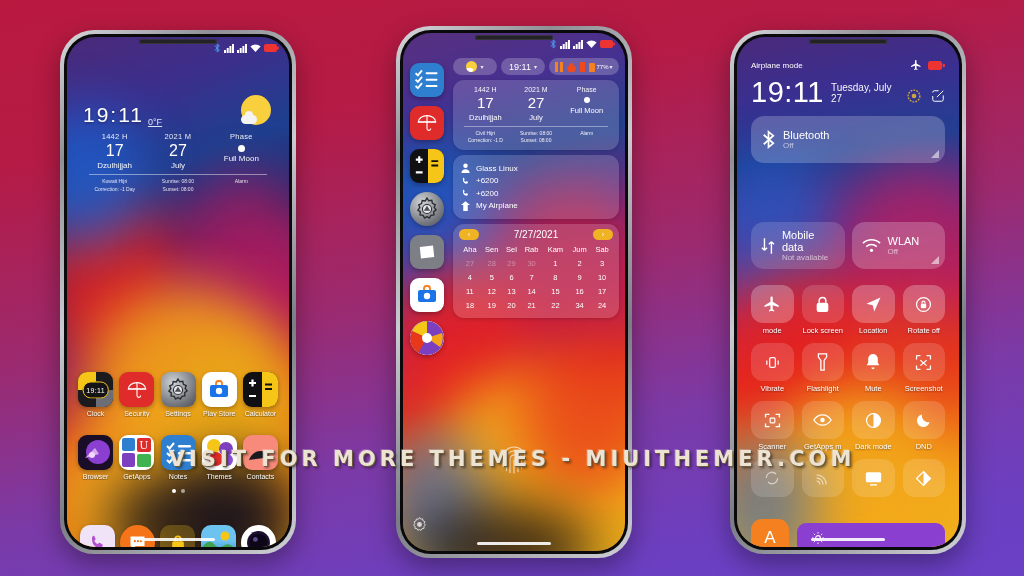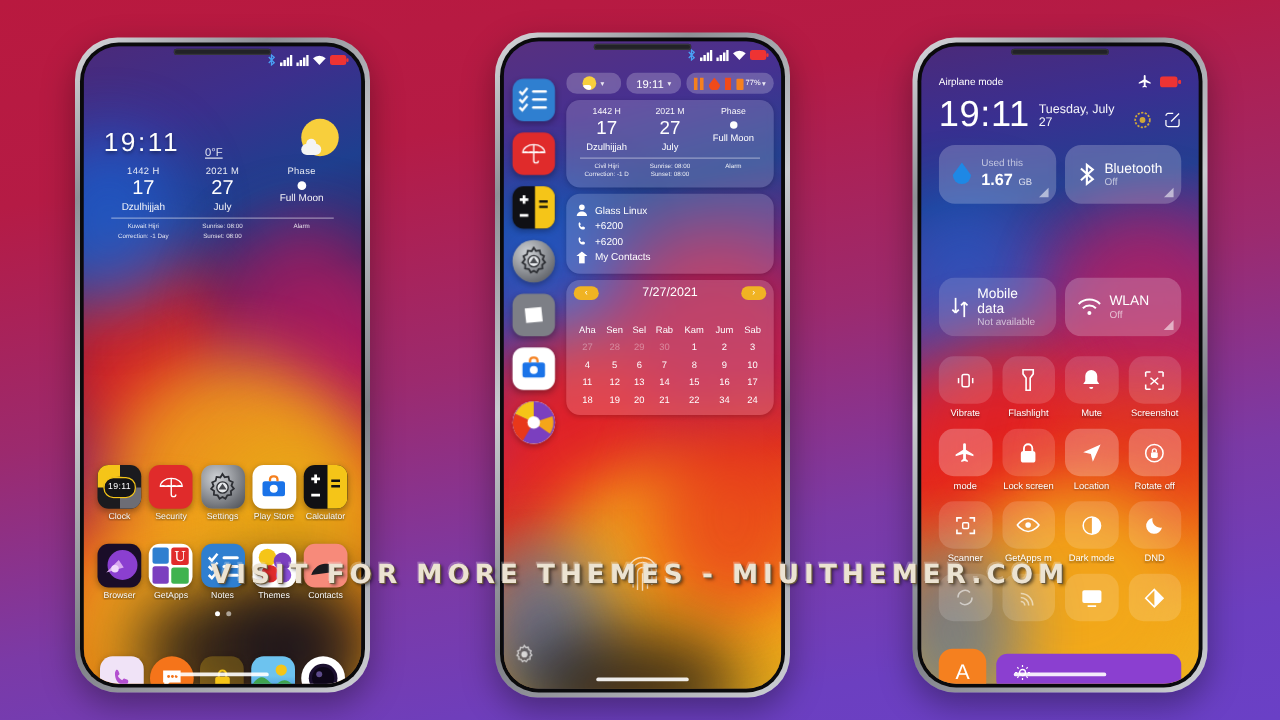--- a/index.html
+++ b/index.html
@@ -61,21 +61,21 @@
   .statusbar svg { display: block; }
 
   
   .p1-clockwrap {
     position: absolute; left: 0; right: 0; top: 56px;
     padding: 0 16px;
     z-index: 20; color: #fff;
   }
   .p1-time-row { display: flex; align-items: flex-end; justify-content: space-between; }
   .p1-time { font-size: 21px; letter-spacing: 2px; font-weight: 300; text-shadow: 0 1px 3px rgba(0,0,0,.4); }
-  .p1-temp { font-size: 9px; opacity: .85; margin-left: 20px; text-decoration: underline; }
+  .p1-temp { font-size: 9px; opacity: .85; margin-left: 4px; text-decoration: underline; }
   .sun-icon { width: 34px; height: 34px; position: relative; }
   .sun-icon .disc { position: absolute; inset: 2px; border-radius: 50%; background: #f8cf3c; }
   .sun-icon .cloud {
     position: absolute; left: 2px; bottom: 3px; width: 16px; height: 9px;
     background: #f4f4f4; border-radius: 9px;
   }
   .sun-icon .cloud:after {
     content:''; position: absolute; left: 4px; top: -4px;
     width: 8px; height: 8px; border-radius: 50%; background: #f4f4f4;
   }
@@ -193,21 +193,21 @@
   .p2-power .ps { font-size:6.5px; opacity:.8; }
   .p2-power .nc { font-size:10px; margin-top:2px; }
   .p2-contact { flex:1; padding:6px 8px; }
   .p2-contact .ln { display:flex; align-items:center; gap:6px; font-size:8px; margin:2.5px 0; }
 
   .p2-cal { margin-top:5px; padding:5px 6px 6px; }
   .p2-cal .hdr { display:flex; align-items:center; justify-content:space-between; }
   .p2-cal .nav { width:20px;height:11px;border-radius:6px;background:#f0b323;color:#fff;
                  font-size:7px; display:flex;align-items:center;justify-content:center; }
   .p2-cal .ttl { font-size:10px; }
-  .p2-cal table { width:100%; border-collapse:collapse; margin-top:17px; }
+  .p2-cal table { width:100%; border-collapse:collapse; margin-top:3px; }
   .p2-cal th { font-size:7.5px; font-weight:normal; padding:2px 0; }
   .p2-cal td { font-size:7.5px; text-align:center; padding:2.5px 0; }
   .p2-cal td.dim { opacity:.35; }
   .p2-cal td.sel span { display:inline-block; width:13px;height:13px;line-height:13px;
                         border-radius:50%; background:#7b3fbf; }
 
   .fp { position:absolute; left:50%; transform:translateX(-50%); bottom:68px; z-index:22; opacity:.8; }
   .p2-gear { position:absolute; left:8px; bottom:14px; z-index:22; opacity:.75; }
 
   
@@ -692,21 +692,21 @@
             <div class="ln">
               <svg width="9" height="10" viewBox="0 0 24 24">
                   <path d="M6.5 3.5c1 0 1.6.4 2 1.4l.9 2.2c.3.8.1 1.3-.5 1.8l-1 .8c.9 2 2.4 3.5 4.4 4.4l.8-1c.5-.6 1-.8 1.8-.5l2.2.9c1 .4 1.4 1 1.4 2 0 2-1.6 3.5-3.6 3.5C9.2 19 5 14.8 5 7.1 5 5.1 6.5 3.5 6.5 3.5z" fill="#fff"></path>
                 </svg>
               <span>+6200</span>
             </div>
             <div class="ln">
               <svg width="9" height="10" viewBox="0 0 12 13">
                   <path d="M6 0 12 5H9v8H3V5H0z" fill="#fff"></path>
                 </svg>
-              <span>My Contacts</span>
+              <span>My Airplane</span>
             </div>
           </div>
         </div>
 
         <div class="card p2-cal">
           <div class="hdr">
             <div class="nav">‹</div>
             <div class="ttl">7/27/2021</div>
             <div class="nav">›</div>
           </div>
@@ -826,33 +826,20 @@
             <svg width="14" height="14" viewBox="0 0 24 24">
                 <path d="M3 6a3 3 0 0 1 3-3h7" fill="none" stroke="#fff" stroke-width="1.7"></path>
                 <path d="M21 11v7a3 3 0 0 1-3 3H6a3 3 0 0 1-3-3v-6" fill="none" stroke="#fff" stroke-width="1.7"></path>
                 <path d="M10 14 21 3" stroke="#fff" stroke-width="1.7" fill="none"></path>
               </svg>
           </span>
         </div>
 
         <div class="p3-big">
           <div class="bigtile">
-            <svg width="17" height="20" viewBox="0 0 18 22">
-                <path d="M9 0 17 11a8 8 0 0 1-16 0z" fill="#1e88e5"></path>
-              </svg>
-            <div>
-              <div class="ts">Used this</div>
-              <div><span class="val">1.67</span>
-                   <span class="unit">GB</span></div>
-            </div>
-            <svg class="corner" width="8" height="8" viewBox="0 0 8 8">
-                <path d="M8 0v8H0z" fill="#fff"></path>
-              </svg>
-          </div>
-          <div class="bigtile">
             <svg width="15" height="19" viewBox="0 0 14 20">
                 <path d="M2 5 12 14 7 18V2l5 4L2 15" fill="none" stroke="#fff" stroke-width="1.8"></path>
               </svg>
             <div>
               <div class="tt">Bluetooth</div>
               <div class="ts">Off</div>
             </div>
             <svg class="corner" width="8" height="8" viewBox="0 0 8 8">
                 <path d="M8 0v8H0z" fill="#fff"></path>
               </svg>
@@ -885,58 +872,20 @@
             <svg class="corner" width="8" height="8" viewBox="0 0 8 8">
                 <path d="M8 0v8H0z" fill="#fff"></path>
               </svg>
           </div>
         </div>
       </div>
 
       <div class="p3-grid" style="top:248px;">
 
         <div class="qrow">
-          <div class="q off">
-            <div class="box">
-                <svg width="17" height="17" viewBox="0 0 24 24">
-                  <rect x="8" y="5" width="8" height="14" rx="2" fill="none" stroke="#fff" stroke-width="1.7"></rect>
-                  <path d="M4 9v6M20 9v6" stroke="#fff" stroke-width="1.7"></path>
-                </svg>
-              </div>
-            <div class="lb">Vibrate</div>
-          </div>
-          <div class="q off">
-            <div class="box">
-                <svg width="15" height="18" viewBox="0 0 16 22">
-                  <path d="M3 1h10v4l-3 4v12H6V9L3 5z" fill="none" stroke="#fff" stroke-width="1.6"></path>
-                </svg>
-              </div>
-            <div class="lb">Flashlight</div>
-          </div>
-          <div class="q off">
-            <div class="box">
-                <svg width="16" height="18" viewBox="0 0 20 22">
-                  <path d="M10 1a6 6 0 0 0-6 6v5l-2 3h16l-2-3V7a6 6 0 0 0-6-6z" fill="#fff"></path>
-                  <path d="M8 18a2 2 0 0 0 4 0" fill="#fff"></path>
-                </svg>
-              </div>
-            <div class="lb">Mute</div>
-          </div>
-          <div class="q off">
-            <div class="box">
-                <svg width="17" height="17" viewBox="0 0 22 22">
-                  <path d="M2 2v5M2 2h5M20 2v5M20 2h-5M2 20v-5M2 20h5M20 20v-5M20 20h-5" stroke="#fff" stroke-width="1.6" fill="none"></path>
-                  <path d="M7 8l8 7M15 8l-8 7" stroke="#fff" stroke-width="1.6" fill="none"></path>
-                </svg>
-              </div>
-            <div class="lb">Screenshot</div>
-          </div>
-        </div>
-
-        <div class="qrow">
           <div class="q on">
             <div class="box">
                 <svg width="18" height="18" viewBox="0 0 24 24">
                   <path d="M21 16v-2l-8-5V3.5A1.5 1.5 0 0 0 11.5 2 1.5 1.5 0 0 0 10 3.5V9l-8 5v2l8-2.5V19l-2 1.5V22l3.5-1 3.5 1v-1.5L13 19v-5.5z" fill="#fff"></path>
                 </svg>
               </div>
             <div class="lb">mode</div>
           </div>
           <div class="q off">
             <div class="box">
@@ -957,20 +906,58 @@
           </div>
           <div class="q on">
             <div class="box">
                 <svg width="17" height="17" viewBox="0 0 22 22">
                   <circle cx="11" cy="11" r="9" fill="none" stroke="#fff" stroke-width="1.6"></circle>
                   <rect x="7.5" y="10" width="7" height="6" rx="1.5" fill="#fff"></rect>
                   <path d="M9 10V8.6a2 2 0 0 1 4 0V10" fill="none" stroke="#fff" stroke-width="1.4"></path>
                 </svg>
               </div>
             <div class="lb">Rotate off</div>
+          </div>
+        </div>
+
+        <div class="qrow">
+          <div class="q off">
+            <div class="box">
+                <svg width="17" height="17" viewBox="0 0 24 24">
+                  <rect x="8" y="5" width="8" height="14" rx="2" fill="none" stroke="#fff" stroke-width="1.7"></rect>
+                  <path d="M4 9v6M20 9v6" stroke="#fff" stroke-width="1.7"></path>
+                </svg>
+              </div>
+            <div class="lb">Vibrate</div>
+          </div>
+          <div class="q off">
+            <div class="box">
+                <svg width="15" height="18" viewBox="0 0 16 22">
+                  <path d="M3 1h10v4l-3 4v12H6V9L3 5z" fill="none" stroke="#fff" stroke-width="1.6"></path>
+                </svg>
+              </div>
+            <div class="lb">Flashlight</div>
+          </div>
+          <div class="q off">
+            <div class="box">
+                <svg width="16" height="18" viewBox="0 0 20 22">
+                  <path d="M10 1a6 6 0 0 0-6 6v5l-2 3h16l-2-3V7a6 6 0 0 0-6-6z" fill="#fff"></path>
+                  <path d="M8 18a2 2 0 0 0 4 0" fill="#fff"></path>
+                </svg>
+              </div>
+            <div class="lb">Mute</div>
+          </div>
+          <div class="q off">
+            <div class="box">
+                <svg width="17" height="17" viewBox="0 0 22 22">
+                  <path d="M2 2v5M2 2h5M20 2v5M20 2h-5M2 20v-5M2 20h5M20 20v-5M20 20h-5" stroke="#fff" stroke-width="1.6" fill="none"></path>
+                  <path d="M7 8l8 7M15 8l-8 7" stroke="#fff" stroke-width="1.6" fill="none"></path>
+                </svg>
+              </div>
+            <div class="lb">Screenshot</div>
           </div>
         </div>
 
         <div class="qrow">
           <div class="q off">
             <div class="box">
                 <svg width="17" height="17" viewBox="0 0 22 22">
                   <path d="M2 7V3h5M20 7V3h-5M2 15v4h5M20 15v4h-5" stroke="#fff" stroke-width="1.7" fill="none"></path>
                   <rect x="8" y="8" width="6" height="6" rx="1" fill="none" stroke="#fff" stroke-width="1.5"></rect>
                 </svg>

